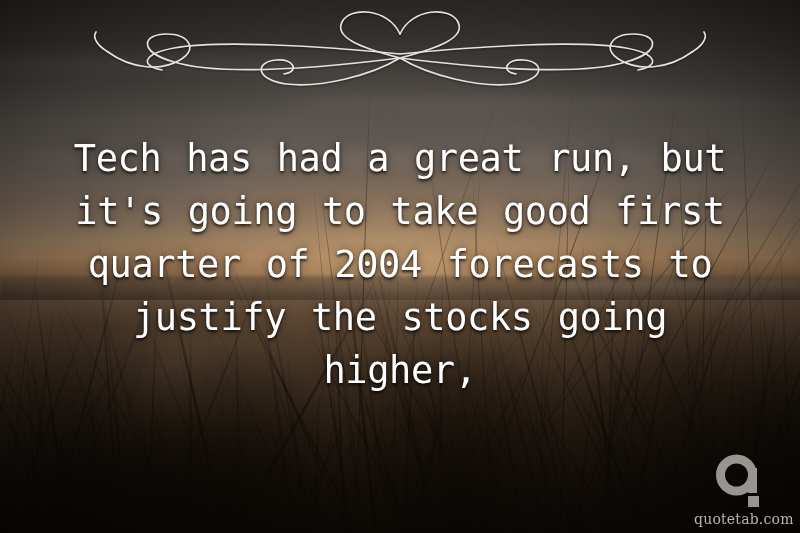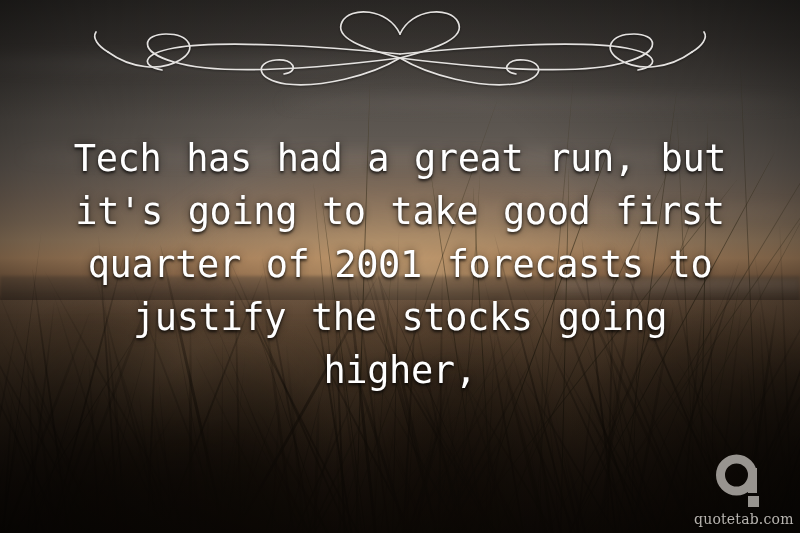--- a/index.html
+++ b/index.html
@@ -469,21 +469,21 @@
       <path d="M330 52 C360 70 410 82 444 78 C474 74 476 56 454 54
                C436 52 430 66 446 68"></path>
 
       <path d="M38 46 C28 40 22 32 26 26"></path>
       <path d="M622 46 C632 40 638 32 634 26"></path>
     </svg>
   </div>
 
   <div id="quote">Tech has had a great run, but
 it's going to take good first
-quarter of 2001 forecasts to
+quarter of 2004 forecasts to
 justify the stocks going
 higher,</div>
 
 
   <div id="watermark">
     <div id="wm-logo">
       <svg viewBox="0 0 58 58" xmlns="http://www.w3.org/2000/svg">
 
         <circle cx="23.5" cy="23" r="16" fill="none" stroke="#cfcbc6" stroke-width="9"></circle>
 

